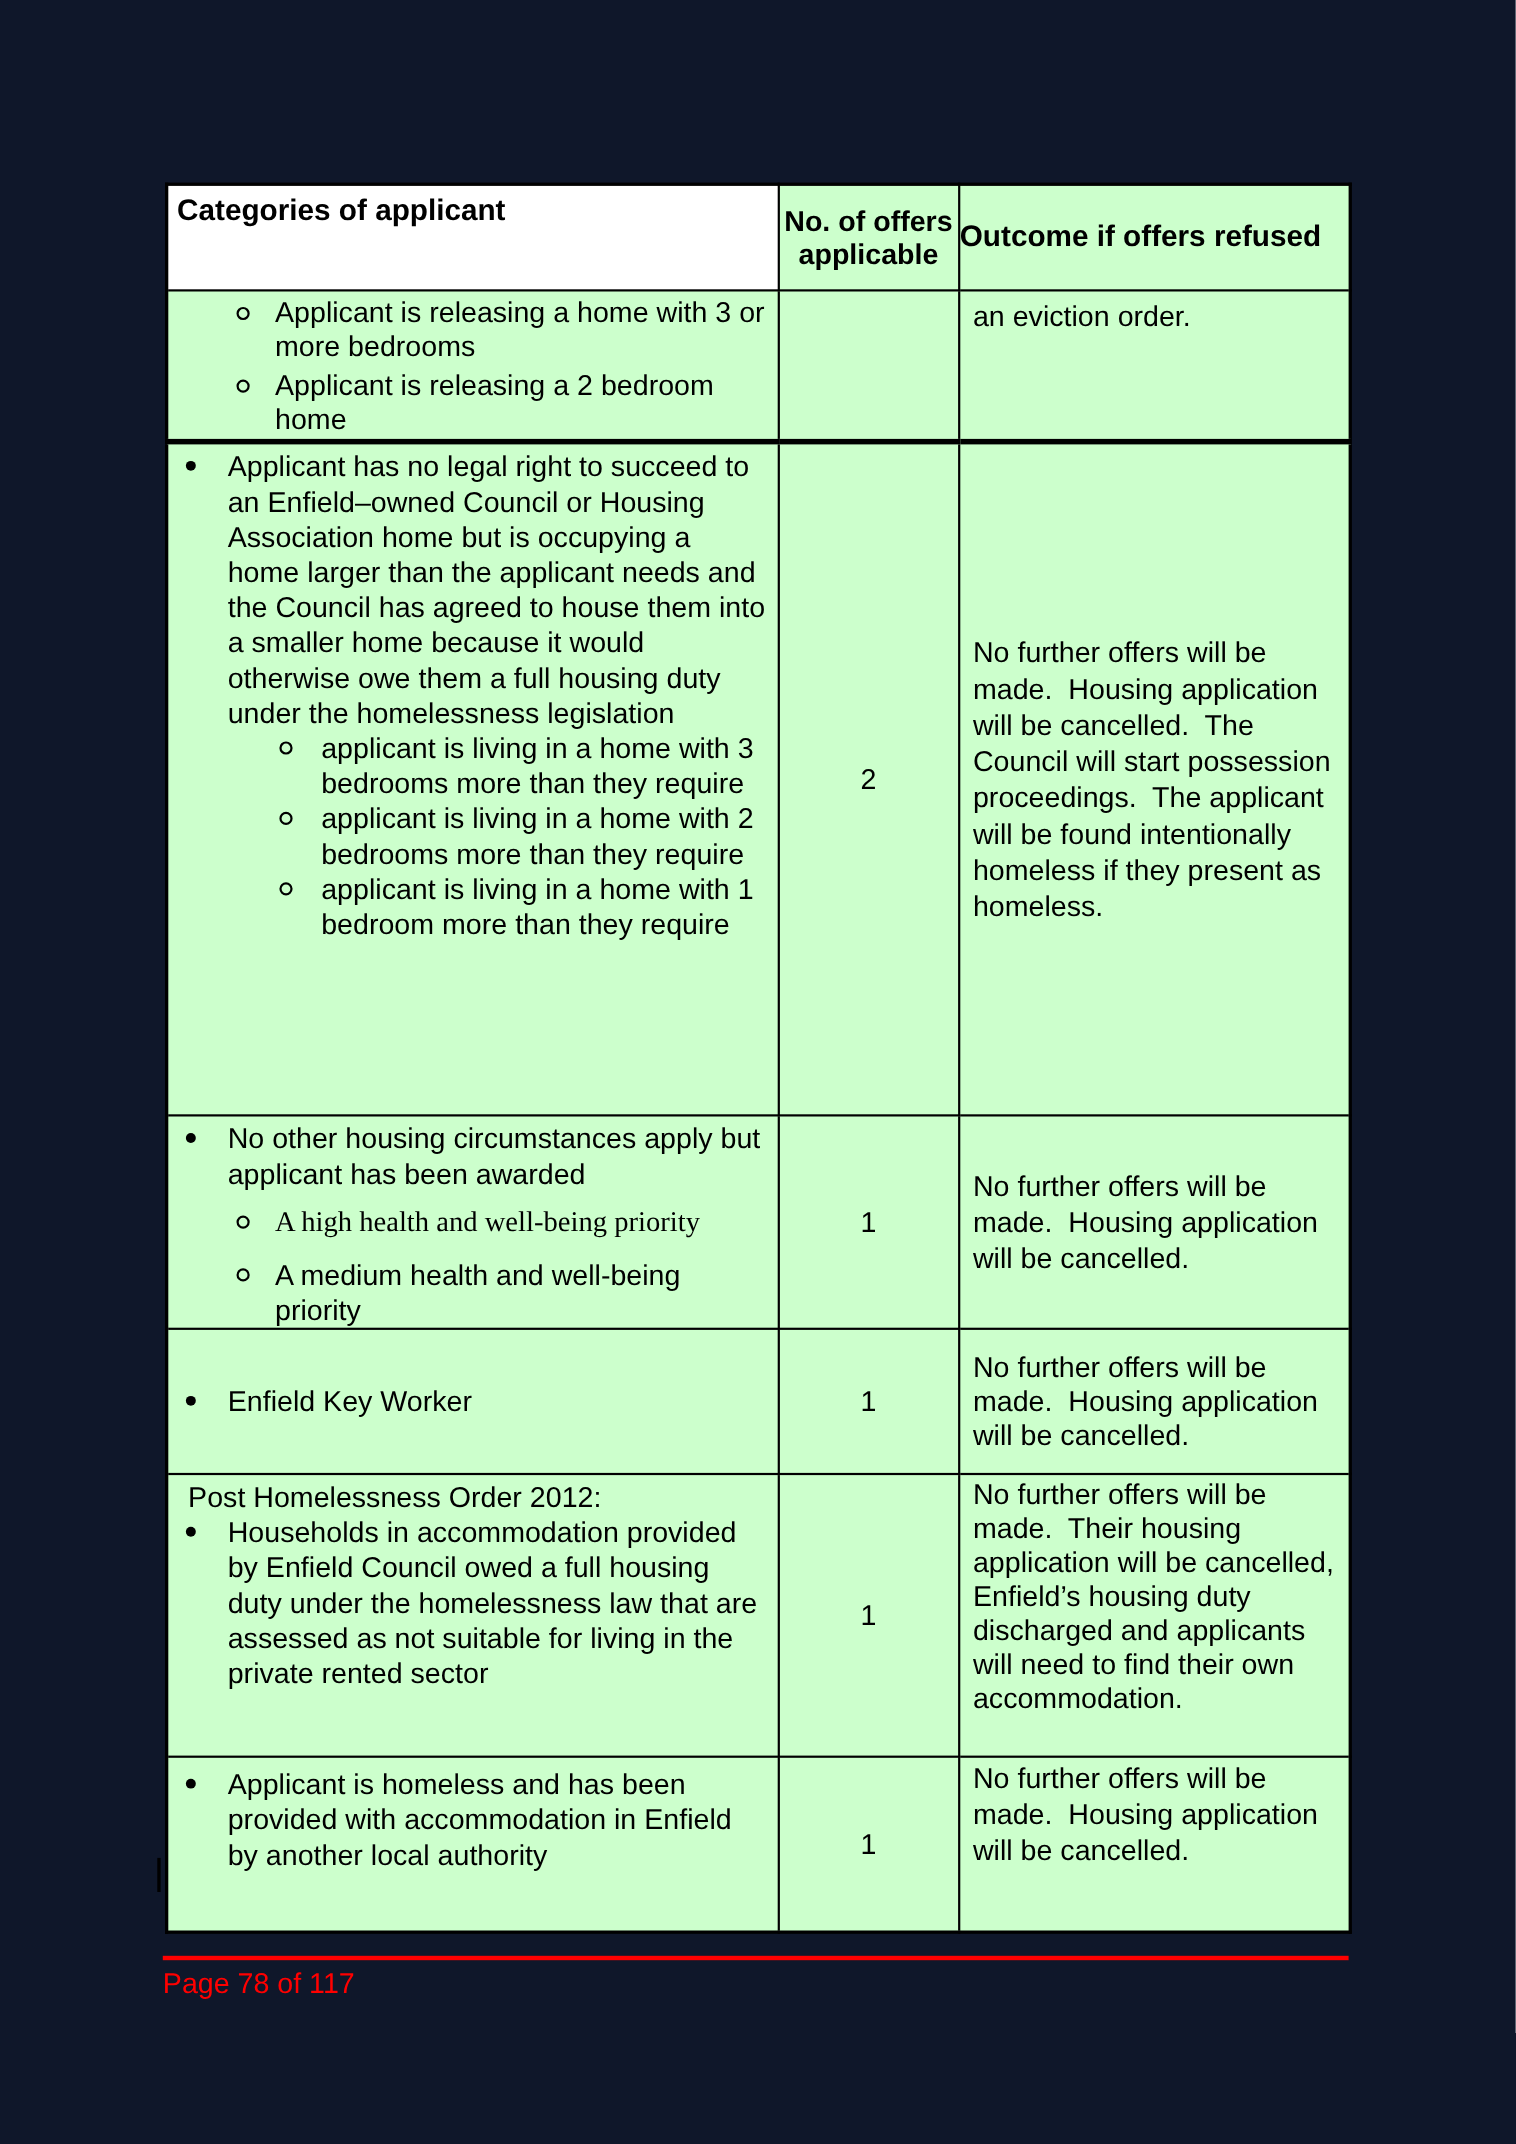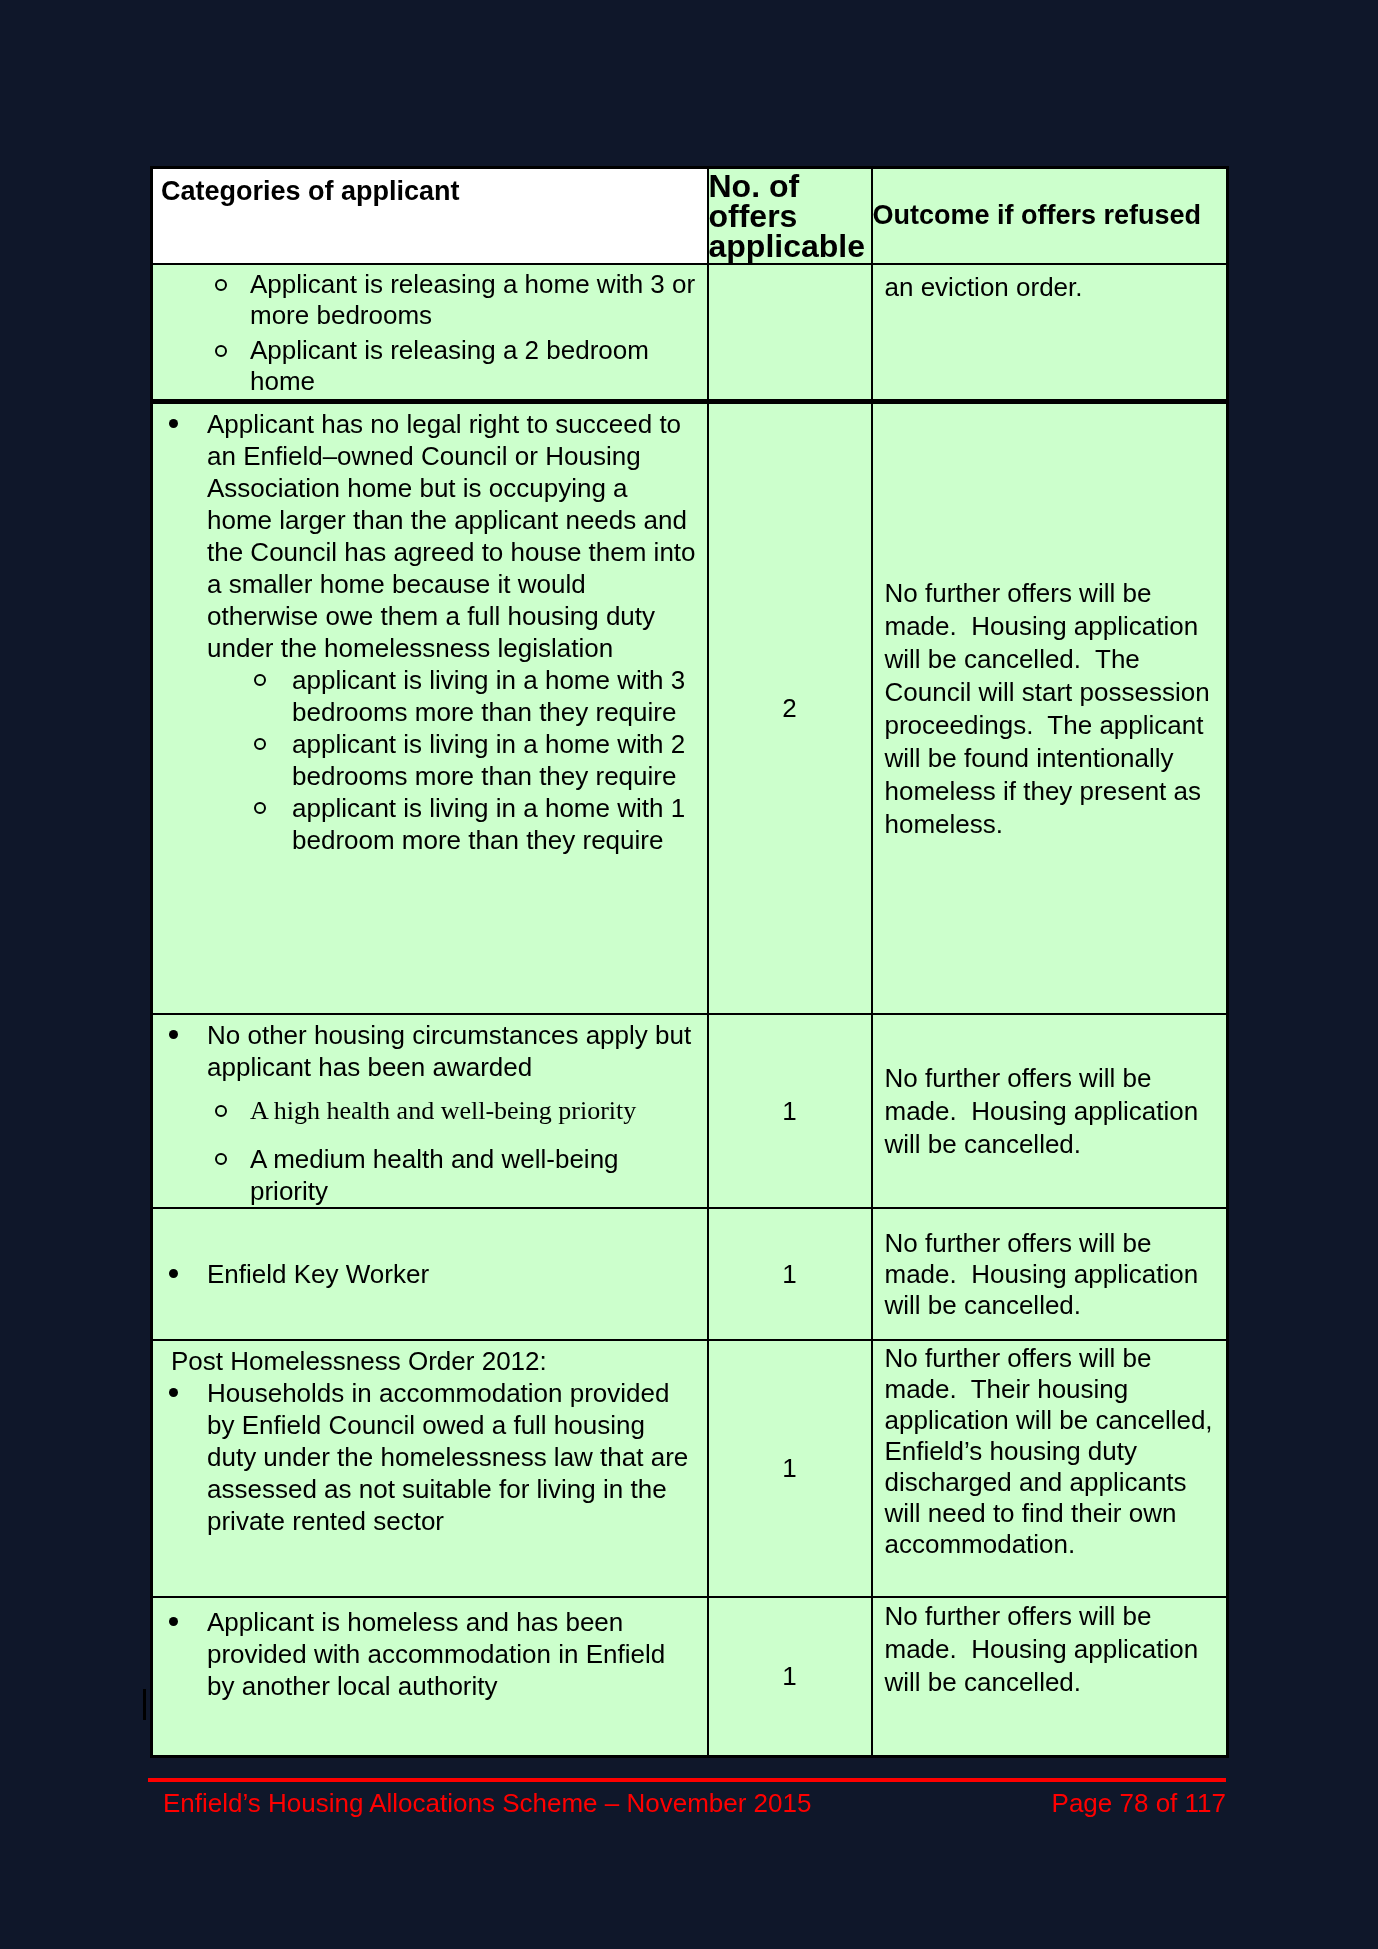--- a/index.html
+++ b/index.html
@@ -28,21 +28,21 @@
     background: #ccffcc;
     vertical-align: top;
     font-size: 26px;
     line-height: 32px;
     padding: 0;
   }
   
   .tr-head       { height: 96px; }
   .tr-head td    { font-weight: bold; }
   td.hd1 { background: #ffffff; padding: 6px 6px 0 8px; font-size: 27px; vertical-align: top; }
-  td.hd2 { vertical-align: middle; line-height: 30px; font-size: 32px; }
+  td.hd2 { text-align: center; vertical-align: middle; line-height: 30px; font-size: 26px; }
   td.hd3 { vertical-align: middle; font-size: 27px; line-height: 33px; }
 
   
   .tr-0 { height: 138px; }
   .tr-1 { height: 612px; }
   .tr-2 { height: 191px; }
   .tr-3 { height: 132px; }
   .tr-4 { height: 257px; }
   .tr-5 { height: 160px; }
   .tr-0 td { border-bottom-width: 5px; }
@@ -248,17 +248,16 @@
       <td class="offers">1</td>
       <td class="outcome">No further offers will be made.  Housing application will be cancelled.</td>
     </tr>
   </tbody>
     </table>
 
   <div class="change-bar"></div>
 
   <div class="footer-rule"></div>
   <div class="footer">
-    <span class="fl">Enfield’s Housing Allocations Scheme – November 2015</span>
     <span class="fr">Page 78 of 117</span>
   </div>
 
 </div>
 
 </body></html>

